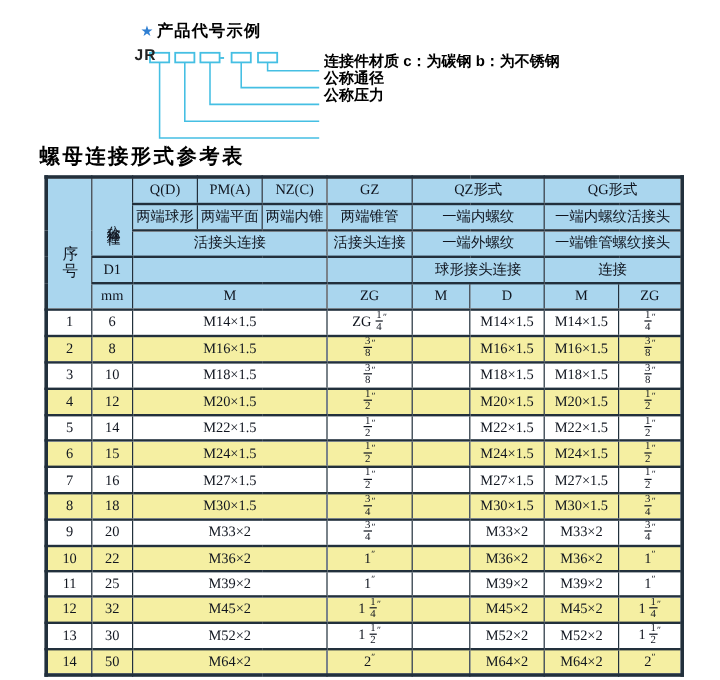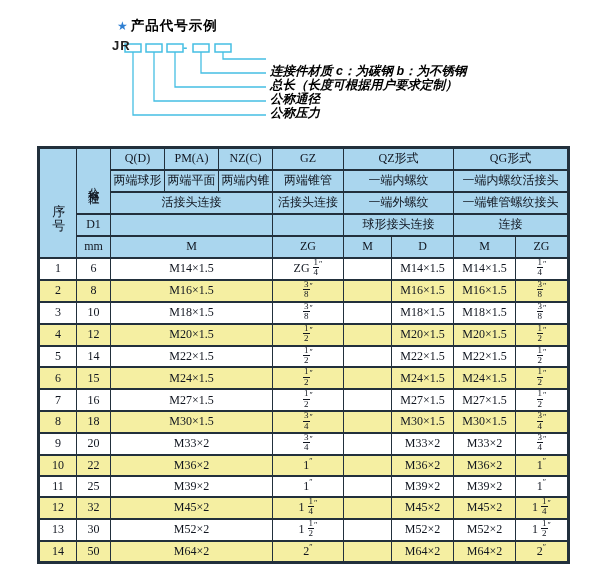--- a/index.html
+++ b/index.html
@@ -6,21 +6,21 @@
   .page{position:relative;width:600px;height:567px;background:#ffffff;overflow:hidden;
         font-family:"Liberation Sans","DejaVu Sans",sans-serif;color:#000;}
 
   
   .diagram{position:absolute;left:0;top:0;width:600px;height:132px;}
   .diagram svg{position:absolute;left:0;top:0;}
   .star-heading{position:absolute;left:117px;top:17px;font-size:13.5px;font-weight:bold;letter-spacing:1px;}
   .star{color:#2f7fd2;margin-right:2px;font-size:12px;}
   .jr{position:absolute;left:112px;top:38px;font-size:13px;font-weight:bold;color:#222;letter-spacing:1px;}
   .dash{position:absolute;left:183px;top:40px;font-size:13px;font-weight:bold;color:#45bfe3;}
-  .code-labels{position:absolute;left:270px;top:64px;font-style:italic;}
+  .code-labels{position:absolute;left:270px;top:44px;}
   .code-label{height:14px;line-height:14px;font-size:12.5px;font-weight:bold;white-space:nowrap;color:#000;}
 
   
   .title{position:absolute;left:33px;top:119px;font-size:17px;font-weight:bold;letter-spacing:2px;
          font-family:"Liberation Serif","DejaVu Serif",serif;color:#000;}
 
   
   table.ref{position:absolute;left:37px;top:146px;border-collapse:collapse;table-layout:fixed;
             width:530px;font-family:"Liberation Serif","DejaVu Serif",serif;font-size:12px;color:#10151f;}
   table.ref{border:3px solid #22303c;}
@@ -61,26 +61,26 @@
         <path d="M133 52 L133 115 L266 115"></path>
       </g>
     </svg>
     <div class="star-heading">
       <span class="star">★</span><span>产品代号示例</span>
     </div>
     <div class="jr">JR</div>
     <div class="dash">-</div>
     <div class="code-labels">
       <div class="code-label">连接件材质  c：为碳钢  b：为不锈钢</div>
-      <div class="code-label">总长（长度可根据用户要求定制）</div>
       <div class="code-label">公称通径</div>
       <div class="code-label">公称压力</div>
     </div>
   </div>
 
+  <div class="title">螺母连接形式参考表</div>
 
   <table class="ref">
     <colgroup>
       <col style="width:38px">
         <col style="width:34px">
       <col style="width:54px">
         <col style="width:54px">
         <col style="width:54px">
       <col style="width:71px">
         <col style="width:48px">

